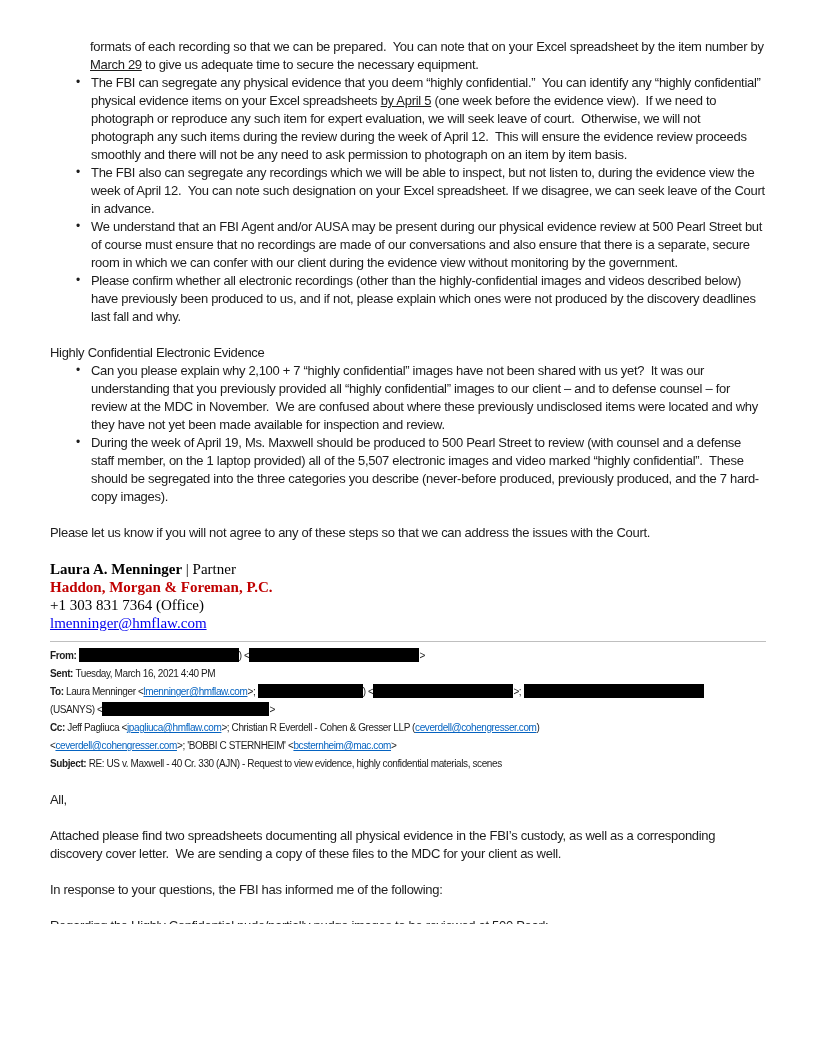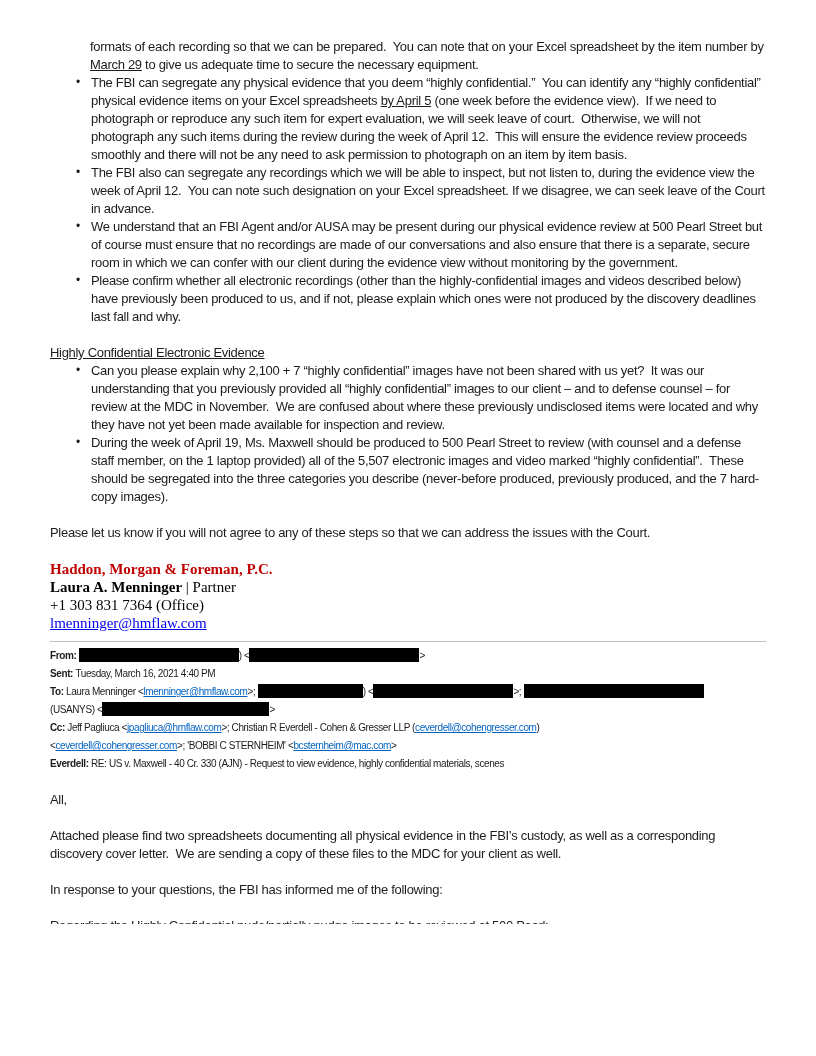--- a/index.html
+++ b/index.html
@@ -14,21 +14,21 @@
     letter-spacing:-0.3px;
     line-height:18px;
     color:var(--text,#1c1c1c);
     overflow:hidden;
   }
   .para{white-space:pre-wrap;}
   .indent{padding-left:40px;}
   .bullet{position:relative;padding-left:41px;white-space:pre-wrap;}
   .bullet .glyph{position:absolute;left:26px;top:-1px;font-size:12px;}
   .blank{height:18px;}
-  .heading{text-decoration:underline;white-space:pre-wrap;}
+  .heading{white-space:pre-wrap;}
   .u{text-decoration:underline;}
   .b{font-weight:bold;}
   .link{color:var(--header-link,#0563C1);text-decoration:underline;}
   .slink{color:var(--signature-link,#0000EE);text-decoration:underline;}
   .brand{color:var(--firm-red,#C00000);font-weight:bold;}
   .sig{
     font-family:"Liberation Serif",serif;
     font-size:15px;
     letter-spacing:0;
     line-height:18px;
@@ -58,30 +58,30 @@
       <div class="bullet"><span class="glyph">•</span><span>The FBI also can segregate any recordings which we will be able to inspect, but not listen to, during the evidence view the week of April 12.  You can note such designation on your Excel spreadsheet. If we disagree, we can seek leave of the Court in advance.</span></div>
       <div class="bullet"><span class="glyph">•</span><span>We understand that an FBI Agent and/or AUSA may be present during our physical evidence review at 500 Pearl Street but of course must ensure that no recordings are made of our conversations and also ensure that there is a separate, secure room in which we can confer with our client during the evidence view without monitoring by the government.</span></div>
       <div class="bullet"><span class="glyph">•</span><span>Please confirm whether all electronic recordings (other than the highly-confidential images and videos described below) have previously been produced to us, and if not, please explain which ones were not produced by the discovery deadlines last fall and why.</span></div>
       <div class="blank"></div>
       <div class="heading">Highly Confidential Electronic Evidence</div>
       <div class="bullet"><span class="glyph">•</span><span>Can you please explain why 2,100 + 7 “highly confidential” images have not been shared with us yet?  It was our understanding that you previously provided all “highly confidential” images to our client – and to defense counsel – for review at the MDC in November.  We are confused about where these previously undisclosed items were located and why they have not yet been made available for inspection and review.</span></div>
       <div class="bullet"><span class="glyph">•</span><span>During the week of April 19, Ms. Maxwell should be produced to 500 Pearl Street to review (with counsel and a defense staff member, on the 1 laptop provided) all of the 5,507 electronic images and video marked “highly confidential”.  These should be segregated into the three categories you describe (never-before produced, previously produced, and the 7 hard-copy images).</span></div>
       <div class="blank"></div>
       <div class="para"><span>Please let us know if you will not agree to any of these steps so that we can address the issues with the Court.</span></div>
       <div class="blank"></div>
+      <div class="sig"><span class="b">Laura A. Menninger</span><span> | Partner</span></div>
       <div class="sig"><span class="brand">Haddon, Morgan &amp; Foreman, P.C.</span></div>
-      <div class="sig"><span class="b">Laura A. Menninger</span><span> | Partner</span></div>
       <div class="sig"><span>+1 303 831 7364 (Office)</span></div>
       <div class="sig"><span class="slink">lmenninger@hmflaw.com</span></div>
       <hr class="rule">
       <div class="hline"><span class="b">From: </span><span class="redact" style="width: 160px;"></span><span>) &lt;</span><span class="redact" style="width: 170px;"></span><span>&gt;</span></div>
       <div class="hline"><span class="b">Sent: </span><span>Tuesday, March 16, 2021 4:40 PM</span></div>
       <div class="hline"><span class="b">To: </span><span>Laura Menninger &lt;</span><span class="link">lmenninger@hmflaw.com</span><span>&gt;; </span><span class="redact" style="width: 105px;"></span><span>) &lt;</span><span class="redact" style="width: 140px;"></span><span>&gt;; </span><span class="redact" style="width: 180px;"></span><br><span>(USANYS) &lt;</span><span class="redact" style="width: 167px;"></span><span>&gt;</span></div>
       <div class="hline"><span class="b">Cc: </span><span>Jeff Pagliuca &lt;</span><span class="link">jpagliuca@hmflaw.com</span><span>&gt;; Christian R Everdell - Cohen &amp; Gresser LLP (</span><span class="link">ceverdell@cohengresser.com</span><span>)</span><br><span>&lt;</span><span class="link">ceverdell@cohengresser.com</span><span>&gt;; 'BOBBI C STERNHEIM' &lt;</span><span class="link">bcsternheim@mac.com</span><span>&gt;</span></div>
-      <div class="hline"><span class="b">Everdell: </span><span>RE: US v. Maxwell - 40 Cr. 330 (AJN) - Request to view evidence, highly confidential materials, scenes</span></div>
+      <div class="hline"><span class="b">Subject: </span><span>RE: US v. Maxwell - 40 Cr. 330 (AJN) - Request to view evidence, highly confidential materials, scenes</span></div>
       <div class="blank"></div>
       <div class="para"><span>All,</span></div>
       <div class="blank"></div>
       <div class="para"><span>Attached please find two spreadsheets documenting all physical evidence in the FBI’s custody, as well as a corresponding discovery cover letter.  We are sending a copy of these files to the MDC for your client as well.</span></div>
       <div class="blank"></div>
       <div class="para"><span>In response to your questions, the FBI has informed me of the following:</span></div>
       <div class="blank"></div>
       <div class="para"><span>Regarding the Highly Confidential nude/partially nudge images to be reviewed at 500 Pearl:</span></div>
     </div>
 </div>

